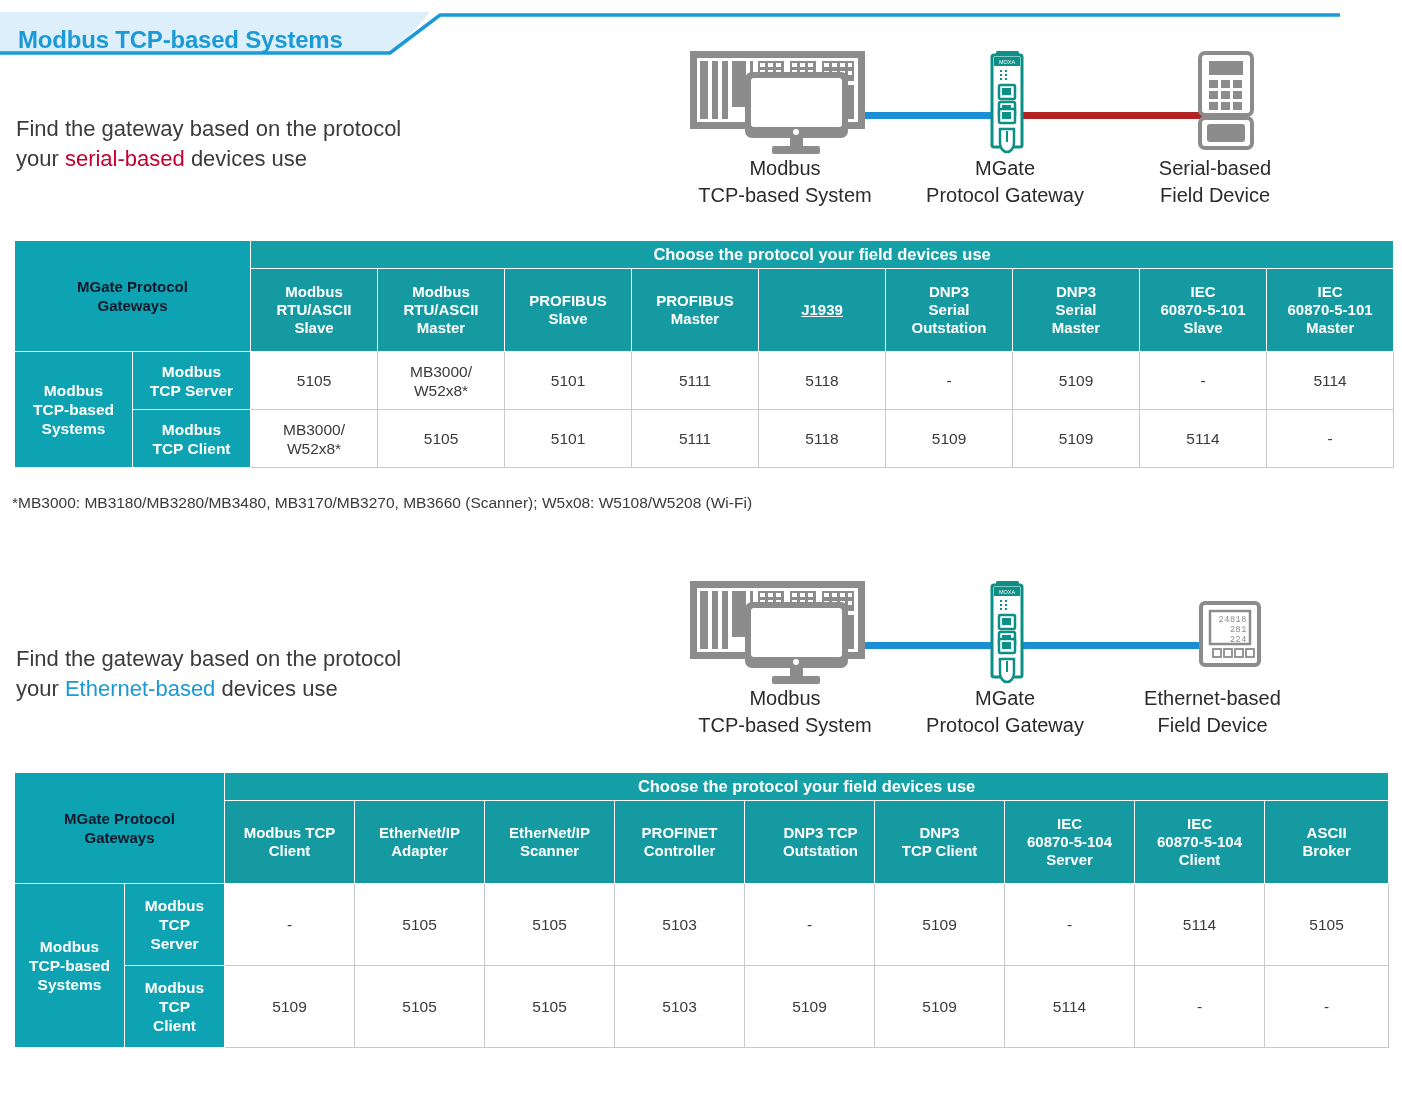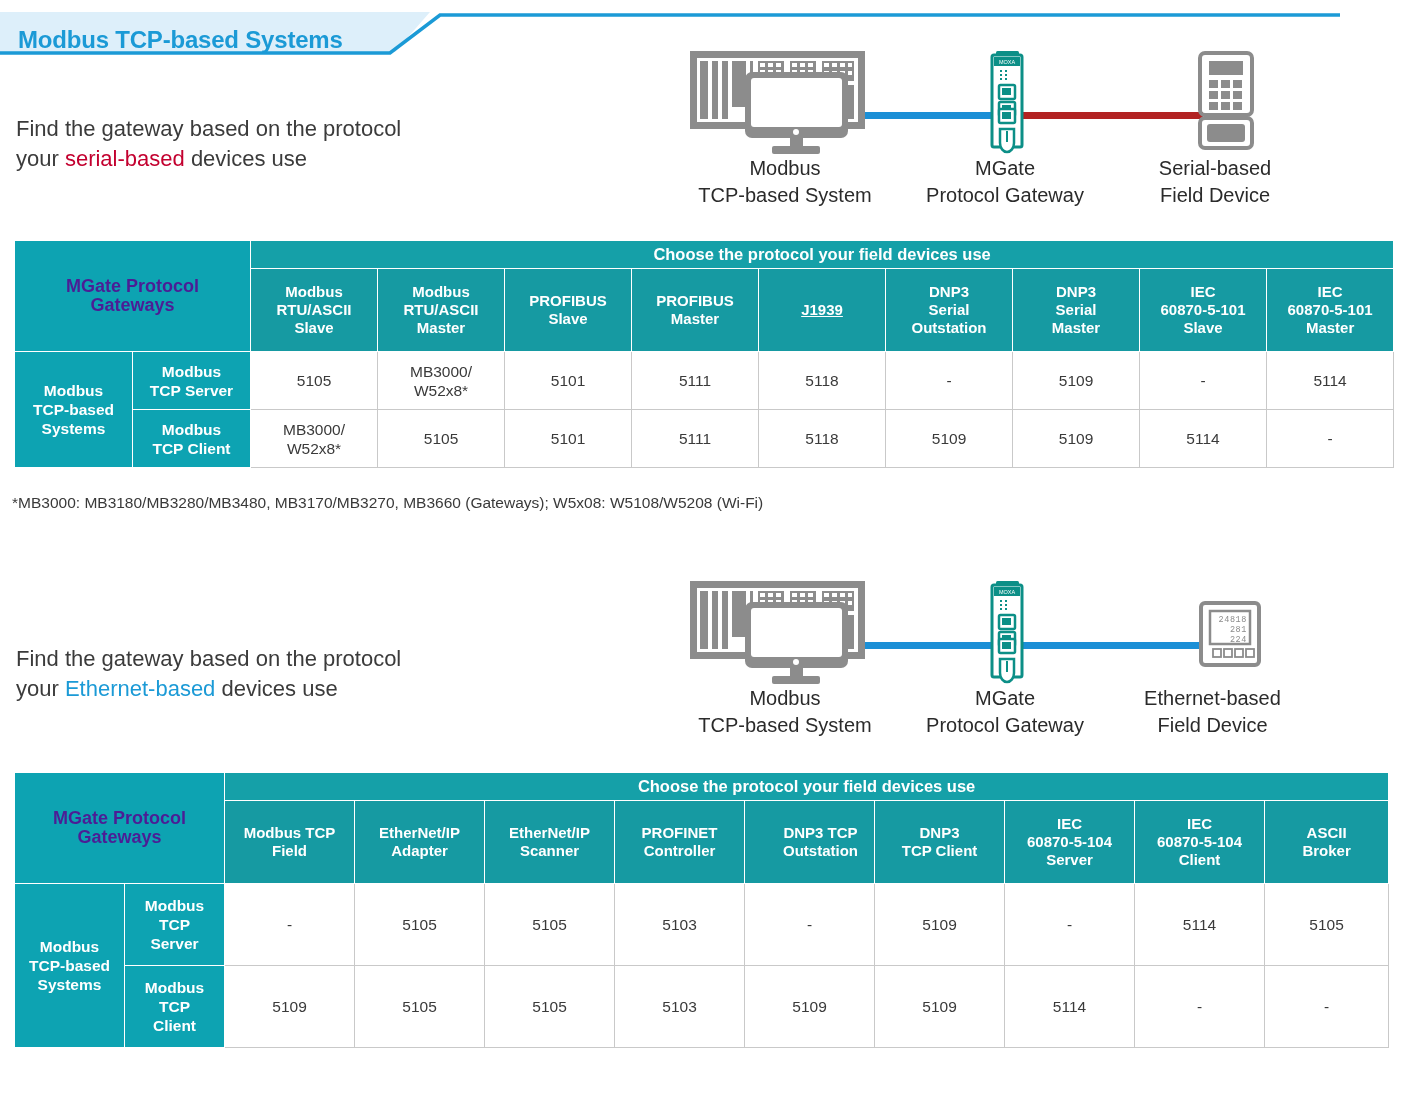--- a/index.html
+++ b/index.html
@@ -69,22 +69,22 @@
     table-layout: fixed;
   }
   table.grid td {
     border: 1px solid #ffffff;
     text-align: center;
     vertical-align: middle;
     padding: 4px 2px;
   }
   .th-main {
     background: #0da3b2;
-    color: #4c1d95;
-    font-size: 18px;
+    color: #0f172a;
+    font-size: 15px;
     font-weight: bold;
     line-height: 19px;
   }
   .th-band {
     background: #15a0a8;
     color: #ffffff;
     font-size: 16.5px;
     font-weight: bold;
   }
   .th-col {
@@ -308,21 +308,21 @@
     <td class="cell" style="white-space:pre-line;">5111</td>
     <td class="cell" style="white-space:pre-line;">5118</td>
     <td class="cell" style="white-space:pre-line;">5109</td>
     <td class="cell" style="white-space:pre-line;">5109</td>
     <td class="cell" style="white-space:pre-line;">5114</td>
     <td class="cell" style="white-space:pre-line;">-</td>
   </tr>
 </tbody>
   </table>
 
-<div class="footnote">*MB3000: MB3180/MB3280/MB3480, MB3170/MB3270, MB3660 (Gateways); W5x08: W5108/W5208 (Wi-Fi)</div>
+<div class="footnote">*MB3000: MB3180/MB3280/MB3480, MB3170/MB3270, MB3660 (Scanner); W5x08: W5108/W5208 (Wi-Fi)</div>
 
 <div class="prompt prompt-2"><span>Find the gateway based on the protocol
 your </span><span class="hl-blue">Ethernet-based</span><span> devices use</span></div>
 
 <div class="diagram diagram-2">
   <svg width="700" height="110" viewBox="0 0 700 110">
     <rect x="178" y="67" width="170" height="7" fill="#1b8fd6"></rect>
     <rect x="358" y="67" width="185" height="7" fill="#1b8fd6"></rect>
 
     <g fill="#8c8c8c">
@@ -426,21 +426,21 @@
       <col style="width:124px">
   </colgroup>
   <tbody>
       <tr>
     <td class="th-main" colspan="2" rowspan="2" style="white-space:pre-line;">MGate Protocol
 Gateways</td>
     <td class="th-band" colspan="9">Choose the protocol your field devices use</td>
   </tr>
   <tr>
     <td class="th-col" style="white-space:pre-line; height:74px;">Modbus TCP
-Field</td>
+Client</td>
     <td class="th-col" style="white-space:pre-line;">EtherNet/IP
 Adapter</td>
     <td class="th-col" style="white-space:pre-line;">EtherNet/IP
 Scanner</td>
     <td class="th-col" style="white-space:pre-line;">PROFINET
 Controller</td>
     <td class="th-col" style="white-space:pre-line;padding-left:24px;">DNP3 TCP
 Outstation</td>
     <td class="th-col" style="white-space:pre-line;">DNP3
 TCP Client</td>

